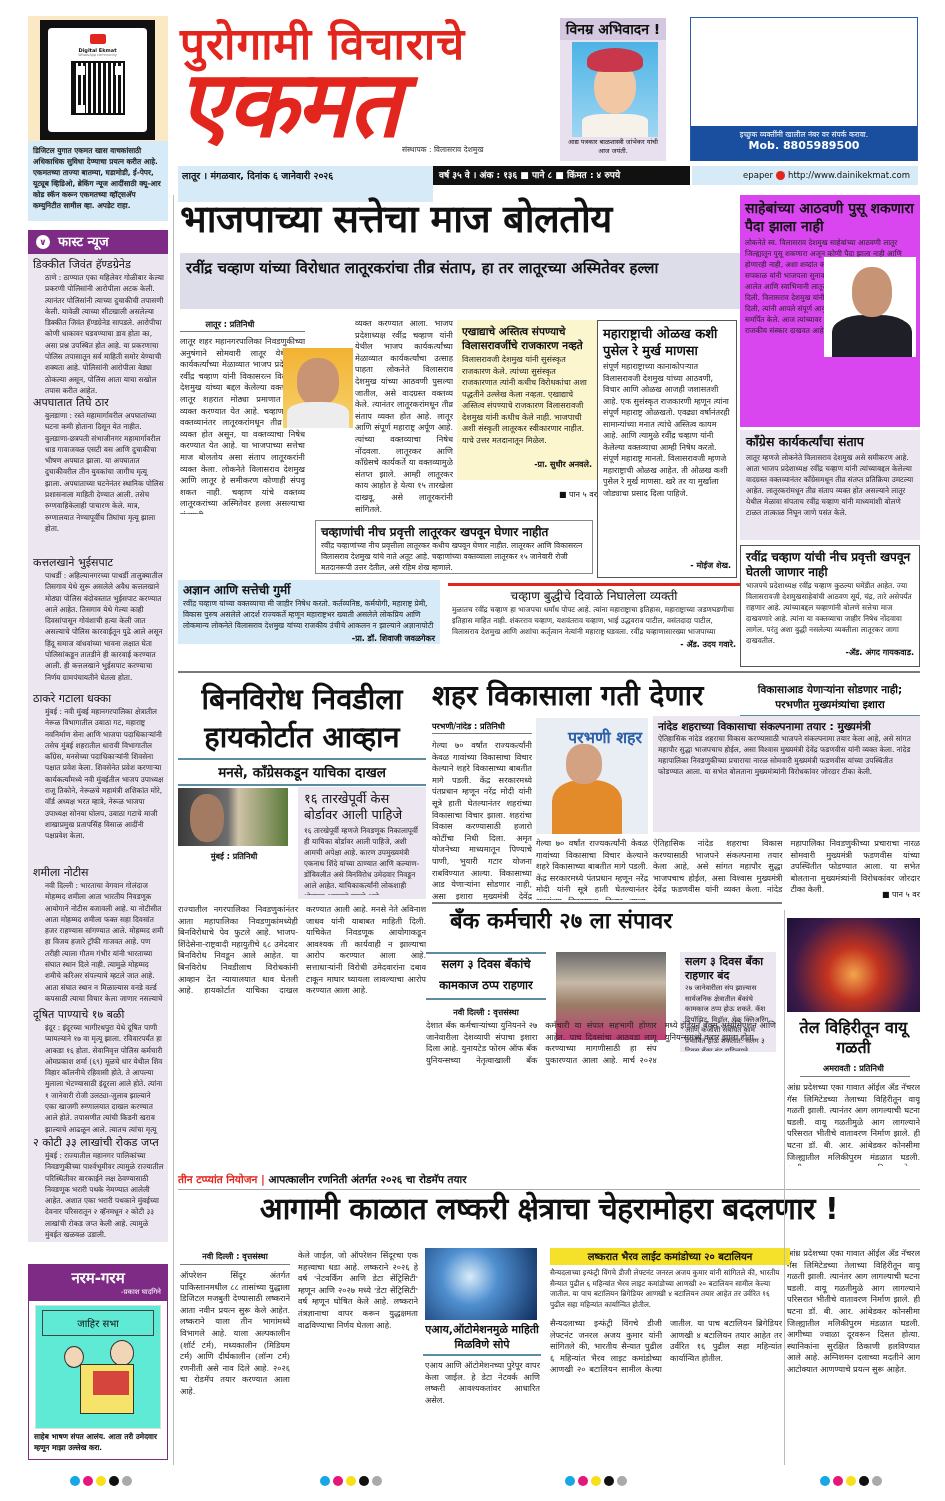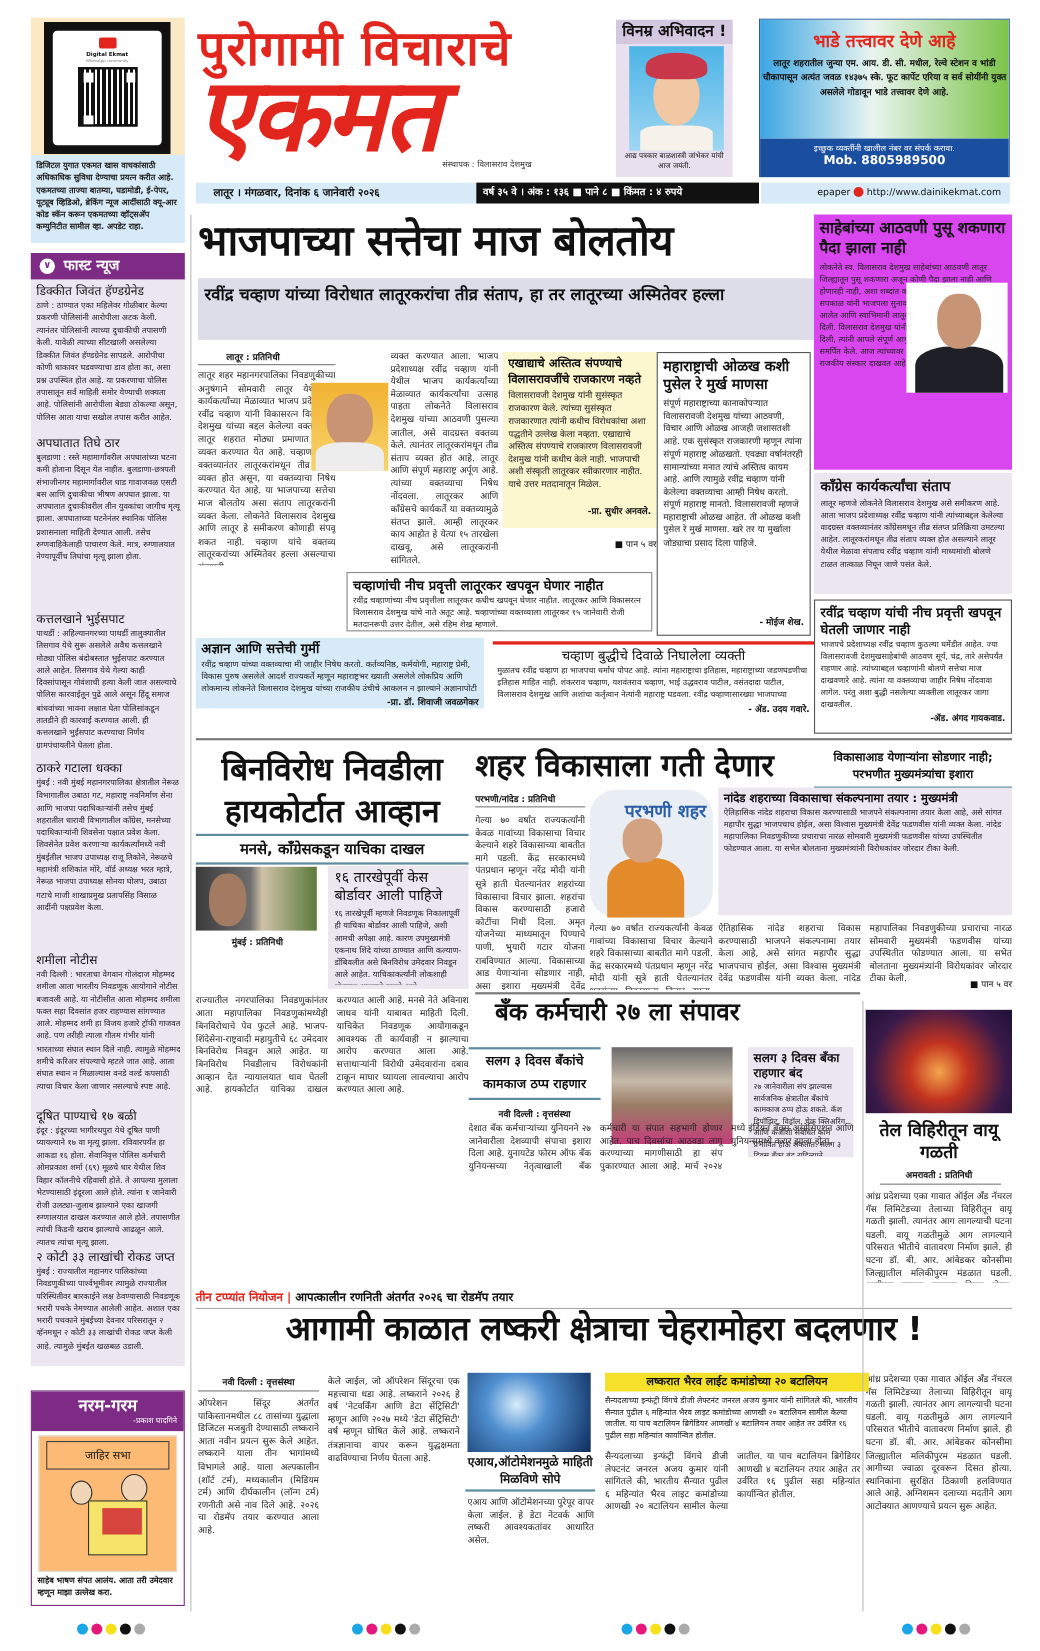--- a/index.html
+++ b/index.html
@@ -43,38 +43,38 @@
   #tribute-cap { position: absolute; left: 4px; top: 120px; width: 98px; font-size: 6.5px; text-align: center; line-height: 9px; }
 
   #ad-box { left: 690px; top: 17px; width: 228px; height: 144px; border: 1px solid #2a5ea8; }
   #ad-top { position: absolute; left: 0; top: 0; width: 226px; height: 108px; background: linear-gradient(90deg, #3ca6e3 0%, #e9f4f0 45%, #7cc44a 100%); text-align: center; }
   #ad-title { font-size: 16px; color: #e2251d; font-weight: bold; padding-top: 8px; font-family: "DejaVu Serif", serif; }
   #ad-body { font-size: 8px; line-height: 13px; font-family: "DejaVu Serif", serif; color: #111; margin-top: 3px; font-weight: bold; }
   #ad-bottom { position: absolute; left: 0; top: 108px; width: 226px; height: 35px; background: #1a4fa0; text-align: center; color: #fff; }
   #ad-contact { font-size: 7.5px; padding-top: 3px; }
   #ad-mob { font-size: 11px; font-weight: bold; }
 
-  #dateline-bar { left: 178px; top: 166px; width: 255px; height: 19px; background: #d6eaf7; font-size: 9.5px; font-weight: bold; line-height: 19px; padding-left: 16px; white-space: nowrap; }
+  #dateline-bar { left: 178px; top: 166px; width: 255px; height: 36px; background: #d6eaf7; font-size: 9.5px; font-weight: bold; line-height: 19px; padding-left: 4px; white-space: nowrap; }
   #issue-bar { left: 433px; top: 166px; width: 257px; height: 19px; background: #111; color: #fff; font-size: 9px; font-weight: bold; line-height: 19px; padding-left: 6px; white-space: nowrap; }
   #epaper-bar { left: 692px; top: 166px; width: 226px; height: 19px; background: #d6eaf7; font-size: 8.5px; line-height: 19px; text-align: right; padding-right: 8px; white-space: nowrap; }
   #epaper-icon { display: inline-block; width: 9px; height: 9px; border-radius: 50%; background: #e2251d; vertical-align: middle; margin: 0 3px; }
 
   
   #fast-news { left: 28px; top: 230px; width: 140px; height: 1012px; background: #ece6f1; }
   #fast-head { position: absolute; left: 0; top: 0; width: 140px; height: 24px; background: #7d2b85; color: #fff; font-weight: bold; font-size: 13px; line-height: 24px; padding-left: 8px; }
   #fast-chev { display: inline-block; width: 14px; height: 14px; border-radius: 50%; background: #fff; color: #7d2b85; font-size: 9px; text-align: center; line-height: 14px; margin-right: 8px; vertical-align: 1px; }
   .fn-item { position: absolute; left: 5px; width: 131px; }
   .fn-title { font-size: 11px; font-weight: normal; color: #111; line-height: 14px; }
-  .fn-body { font-size: 7.3px; line-height: 11.3px; color: #222; font-family: "DejaVu Sans", sans-serif; overflow: hidden; }
+  .fn-body { font-size: 7.3px; line-height: 11.3px; color: #222; font-family: "DejaVu Sans", sans-serif; overflow: hidden; margin-left: 12px; }
 
   #cartoon { left: 28px; top: 1264px; width: 140px; height: 196px; border: 1px solid #7d2b85; background: #fff; }
   #cartoon-head { position: absolute; left: 0; top: 0; width: 138px; height: 36px; background: #7d2b85; color: #fff; text-align: center; }
   #cartoon-title { font-size: 15px; font-weight: bold; padding-top: 2px; }
   #cartoon-author { font-size: 7px; text-align: right; padding-right: 6px; }
-  #cartoon-img { position: absolute; left: 6px; top: 40px; width: 126px; height: 124px; background: #fdba74; border: 1px solid #ddd; }
+  #cartoon-img { position: absolute; left: 6px; top: 40px; width: 126px; height: 124px; background: #5eead4; border: 1px solid #ddd; }
   #cartoon-banner { position: absolute; left: 6px; top: 4px; width: 112px; height: 26px; border: 1px solid #444; font-size: 10px; text-align: center; line-height: 26px; font-family: "DejaVu Serif", serif; }
   #cartoon-podium { position: absolute; left: 44px; top: 58px; width: 54px; height: 50px; background: #f6e36a; border: 1px solid #333; }
   #cartoon-screen { position: absolute; left: 12px; top: 6px; width: 36px; height: 24px; background: #d6443e; }
   #cartoon-head1 { position: absolute; left: 74px; top: 34px; width: 24px; height: 26px; background: #f0d6b6; border-radius: 50%; border: 1px solid #333; }
   #cartoon-head2 { position: absolute; left: 28px; top: 40px; width: 20px; height: 22px; background: #f0d6b6; border-radius: 50%; border: 1px solid #333; }
   #cartoon-cap { position: absolute; left: 5px; top: 166px; width: 130px; font-size: 7.3px; line-height: 11px; font-weight: bold; }
 
   
   .dots { position: absolute; display: flex; gap: 3px; }
   .dot { width: 10px; height: 10px; border-radius: 50%; }
@@ -100,21 +100,21 @@
 
   
   #binvirodh { left: 178px; top: 680px; width: 248px; text-align: center; font-size: 29px; font-weight: bold; line-height: 38px; }
   #binvirodh-sub { left: 178px; top: 758px; width: 248px; height: 28px; border-top: 2px solid #5c8ca1; border-bottom: 2px solid #5c8ca1; text-align: center; font-size: 13.5px; line-height: 24px; font-weight: bold; }
   #hc-photo { left: 178px; top: 788px; width: 110px; height: 58px; background: linear-gradient(90deg, #3b3b3b 0%, #6d6d6d 45%, #cfc2a7 55%, #5b7a3a 100%); }
   #hc-photo-face { position: absolute; left: 12px; top: 6px; width: 34px; height: 48px; background: #a37a62; border-radius: 45%; }
   #box-16 { left: 298px; top: 787px; width: 128px; height: 112px; background: #ece6f1; padding: 4px 6px; }
 
   #shahar { left: 432px; top: 680px; width: 300px; font-size: 28px; font-weight: bold; white-space: nowrap; }
   #vikas-sub { left: 740px; top: 682px; width: 180px; text-align: center; font-size: 10.5px; line-height: 15px; font-weight: bold; border-bottom: 2px solid #5c8ca1; padding-bottom: 3px; }
-  #cm-photo { left: 536px; top: 718px; width: 112px; height: 116px; background: #e8eef4; border-radius: 24px; }
+  #cm-photo { left: 536px; top: 718px; width: 112px; height: 116px; background: #e8eef4; }
   #cm-photo-text { position: absolute; left: 32px; top: 8px; font-size: 16px; color: #2b5fa8; font-weight: bold; }
   #cm-figure-head { position: absolute; left: 30px; top: 26px; width: 36px; height: 40px; background: #d2a282; border-radius: 45%; }
   #cm-figure-body { position: absolute; left: 16px; top: 62px; width: 70px; height: 54px; background: #e38a2a; border-radius: 40% 40% 0 0; }
   #nanded { left: 653px; top: 716px; width: 267px; height: 116px; background: #ece6f1; padding: 3px 5px; }
 
   #bank-head { left: 450px; top: 908px; width: 320px; font-size: 22px; font-weight: bold; white-space: nowrap; }
   #bank-sub { left: 426px; top: 952px; width: 120px; height: 48px; border-top: 2px solid #5c8ca1; border-bottom: 2px solid #5c8ca1; text-align: center; font-size: 11.5px; line-height: 21px; font-weight: bold; }
   #bank-photo { left: 556px; top: 952px; width: 110px; height: 88px; background: linear-gradient(180deg, #6a6a6a 0%, #c6b9a8 35%, #9a7d66 60%, #c43d7a 100%); }
   #bank-box { left: 680px; top: 952px; width: 96px; height: 100px; background: #ece6f1; padding: 3px 5px; }
   #fire-photo { left: 787px; top: 918px; width: 133px; height: 94px; background: radial-gradient(circle at 50% 60%, #f3a54b 0%, #c3331f 30%, #3a1a4a 70%, #1e1035 100%); }
@@ -152,24 +152,20 @@
   <div id="tribute-label">विनम्र अभिवादन !</div>
   <div id="tribute-img">
     <div id="tribute-body"></div>
     <div id="tribute-face"></div>
     <div id="tribute-turban"></div>
   </div>
   <div id="tribute-cap">आद्य पत्रकार बाळशास्त्री जांभेकर यांची आज जयंती.</div>
 </div>
 
 <div class="abs" id="ad-box">
-  <div id="ad-top">
-    <div id="ad-title">भाडे तत्त्वावर देणे आहे</div>
-    <div id="ad-body">लातूर शहरातील जुन्या एम. आय. डी. सी. मधील, रेल्वे स्टेशन व भांडी चौकापासून अत्यंत जवळ १४३७५ स्के. फूट कार्पेट एरिया व सर्व सोयींनी युक्त असलेले गोडावून भाडे तत्त्वावर देणे आहे.</div>
-  </div>
   <div id="ad-bottom">
     <div id="ad-contact">इच्छुक व्यक्तींनी खालील नंबर वर संपर्क करावा.</div>
     <div id="ad-mob">Mob. 8805989500</div>
   </div>
 </div>
 
 <div class="abs" id="dateline-bar">लातूर । मंगळवार, दिनांक ६ जानेवारी २०२६</div>
 <div class="abs" id="issue-bar">वर्ष ३५ वे । अंक : १३६ ■ पाने ८ ■ किंमत : ४ रुपये</div>
 <div class="abs" id="epaper-bar">
   <span>epaper</span><span id="epaper-icon"></span><span>http://www.dainikekmat.com</span>

